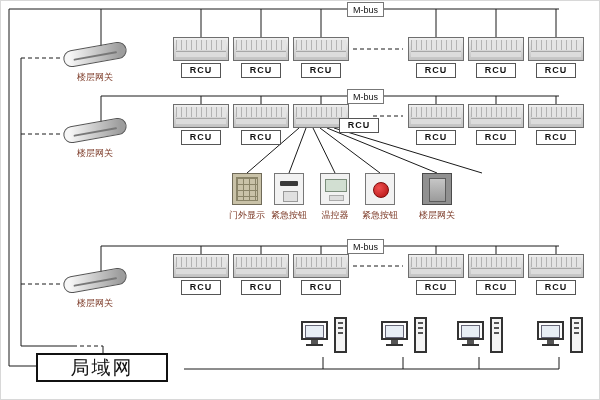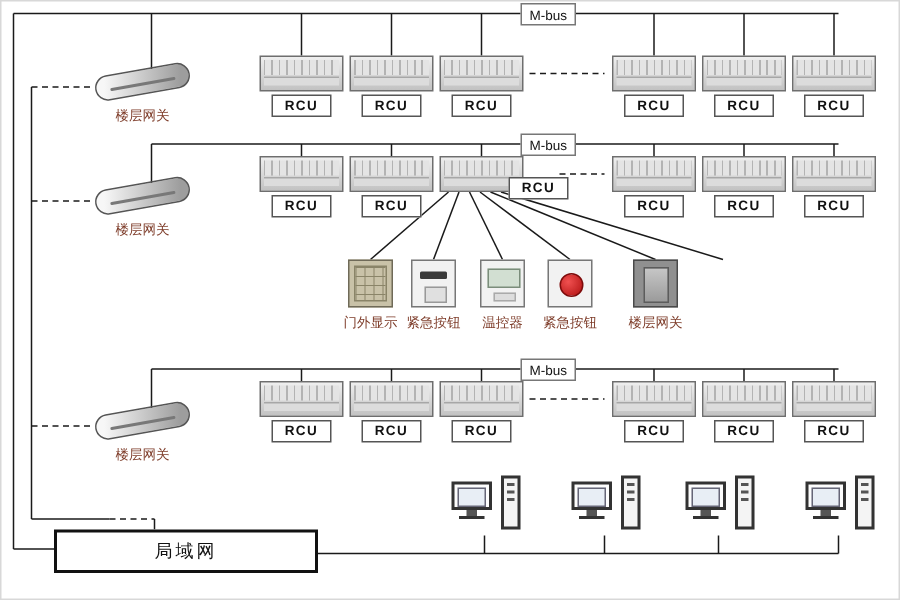--- a/index.html
+++ b/index.html
@@ -67,22 +67,22 @@
     background:radial-gradient(circle at 35% 35%,#f05050,#b01010);border:1px solid #7d0b0b;
   }
   .single-panel{background:#909090;border-color:#4a4a4a;}
   .single-panel::before{content:"";position:absolute;left:6px;top:4px;width:15px;height:22px;background:linear-gradient(#c6c6c6,#9b9b9b);border:1px solid #5c5c5c;}
   .double-panel{background:#e6e6e6;}
   .double-panel::before{content:"";position:absolute;left:3px;top:4px;width:9px;height:22px;background:linear-gradient(#cfcfcf,#a4a4a4);border:1px solid #777;}
   .double-panel::after{content:"";position:absolute;left:16px;top:4px;width:9px;height:22px;background:linear-gradient(#cfcfcf,#a4a4a4);border:1px solid #777;}
 
   
   .lan{
-    position:absolute;left:35px;top:352px;width:176px;height:29px;background:#fff;border:2px solid #111;
-    display:flex;align-items:center;justify-content:center;font-size:12px;box-sizing:border-box;letter-spacing:2px;
+    position:absolute;left:35px;top:352px;width:132px;height:29px;background:#fff;border:2px solid #111;
+    display:flex;align-items:center;justify-content:center;font-size:19px;box-sizing:border-box;letter-spacing:2px;
   }
 
   
   .ws{position:absolute;width:48px;height:40px;}
   .mon{position:absolute;left:0;top:4px;width:27px;}
   .mon-frame{width:27px;height:19px;border:2px solid #333;background:#fdfdfd;box-sizing:border-box;}
   .mon-screen{margin:2px;height:11px;background:#e8eef5;border:1px solid #667;}
   .mon-stand{width:7px;height:4px;background:#555;margin:0 auto;}
   .mon-base{width:17px;height:2px;background:#333;margin:0 auto;}
   .tower{position:absolute;right:2px;top:0;width:13px;height:36px;border:2px solid #333;background:#f4f4f4;box-sizing:border-box;}

